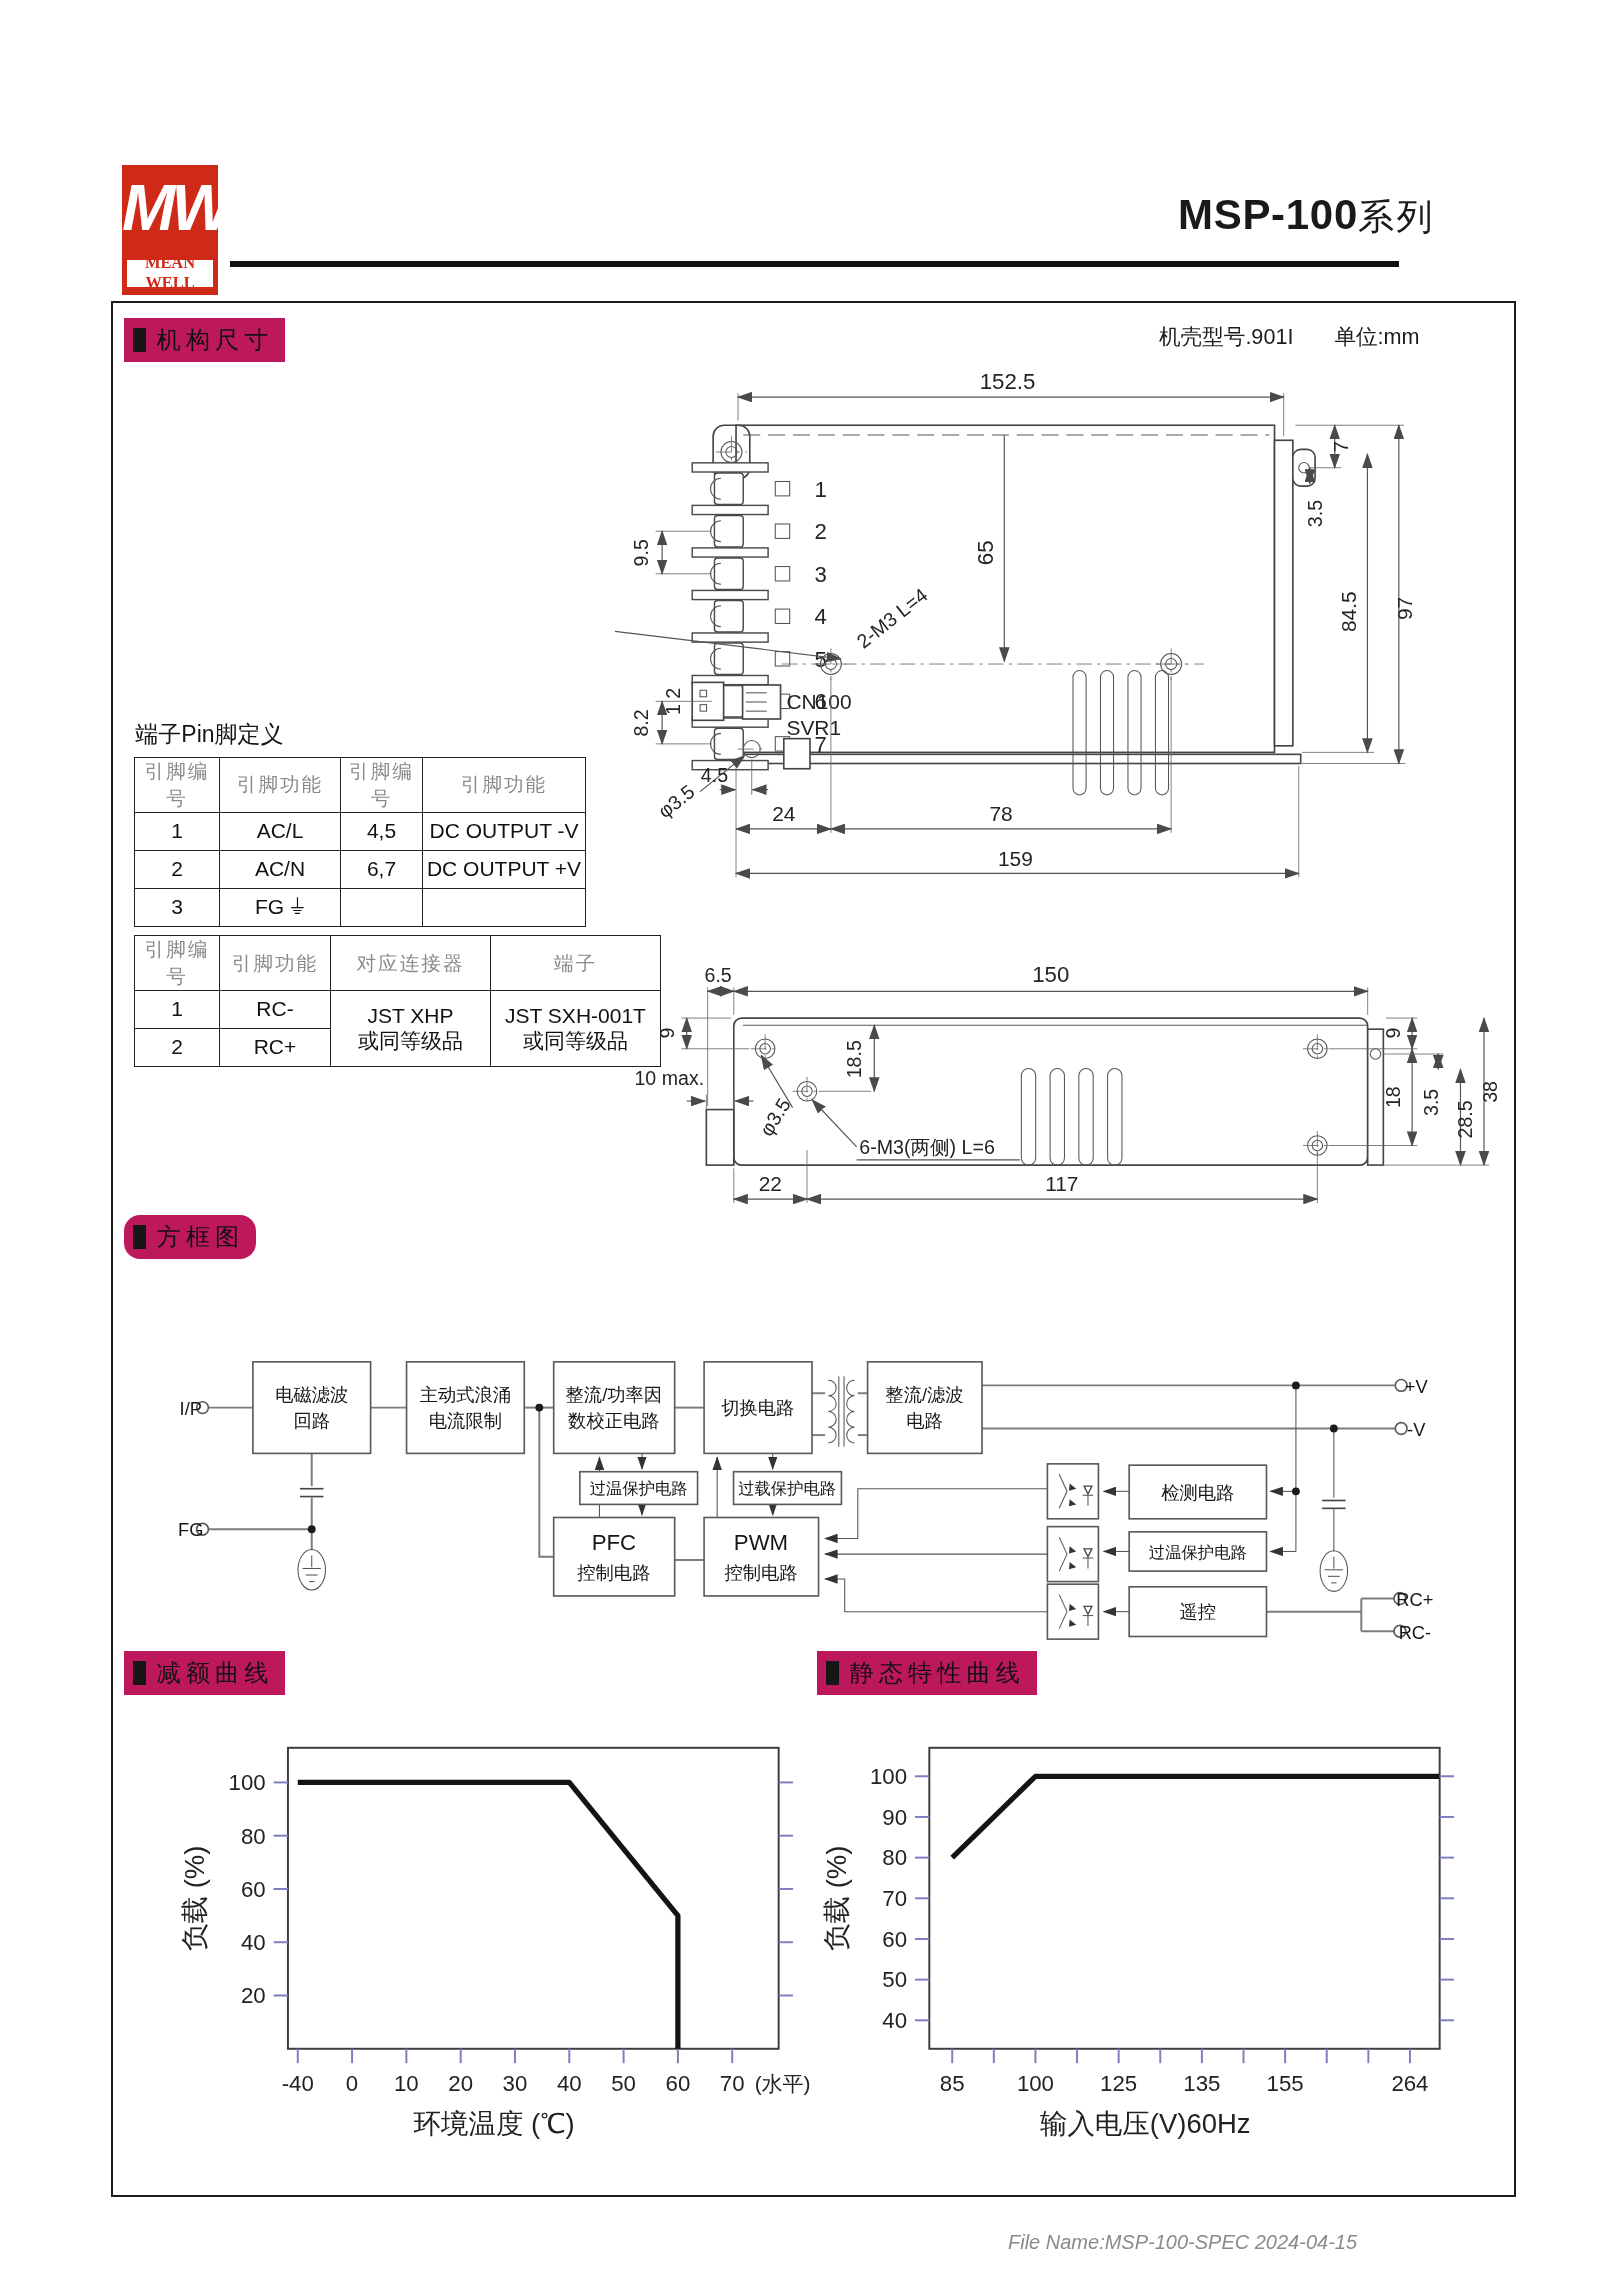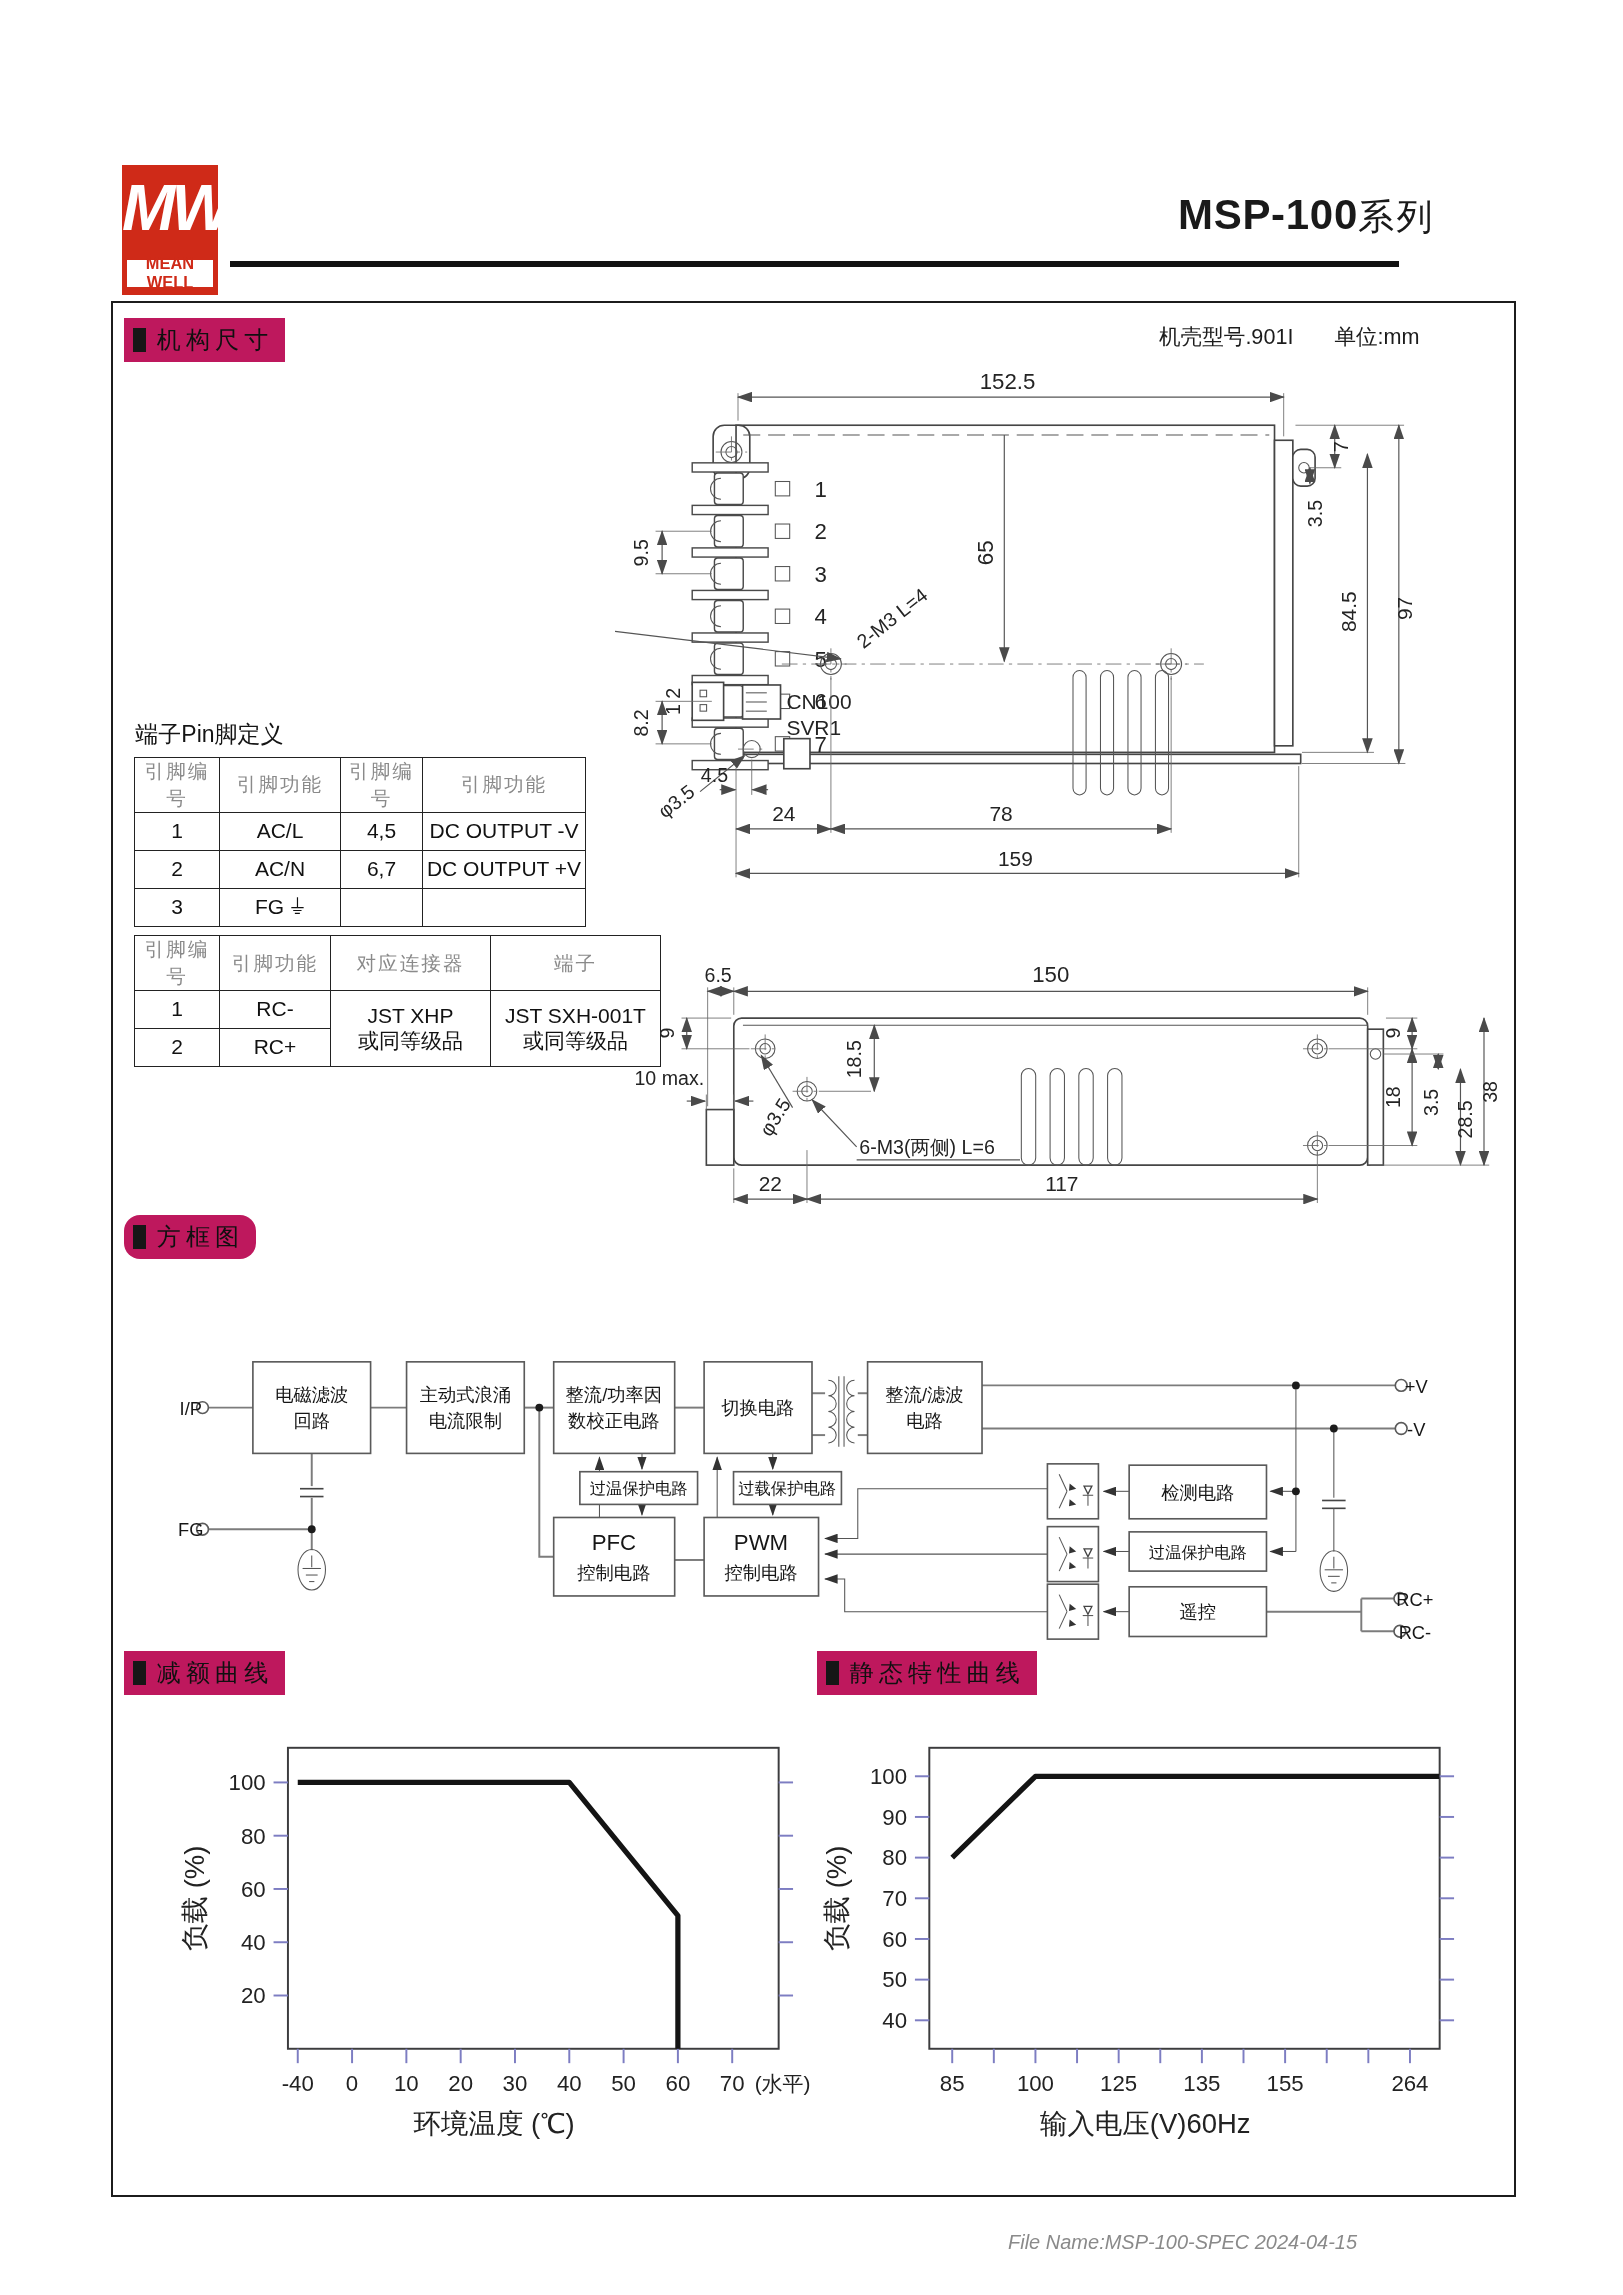--- a/index.html
+++ b/index.html
@@ -3,21 +3,21 @@
 <meta charset="utf-8">
 <style>
   html,body{margin:0;padding:0;background:#ffffff;}
   body{font-family:"Liberation Sans",sans-serif;color:#1a1a1a;}
   #page{position:relative;width:1623px;height:2295px;background:#fff;overflow:hidden;}
   svg text{font-family:"Liberation Sans",sans-serif;}
 
   
   .logo{position:absolute;left:122px;top:165px;width:96px;height:130px;background:#cf2a18;text-align:center;}
   .logo .mw{display:block;margin-top:3.9px;font-size:64px;line-height:79px;font-weight:bold;font-style:italic;color:#fff;letter-spacing:-3.9px;}
-  .logo .band{position:absolute;left:4.6px;right:4.6px;bottom:7.9px;height:27.5px;background:#fff;display:flex;align-items:center;justify-content:center;}
+  .logo .band{position:absolute;left:4.6px;right:4.6px;bottom:7.9px;height:27.5px;background:#fff;display:flex;align-items:center;justify-content:center;font-family:Liberation Serif, serif;}
   .logo .band span{color:#cf2a18;font-weight:bold;font-size:16.4px;letter-spacing:0px;}
   .title{position:absolute;left:240px;top:194px;font-size:36px;letter-spacing:7.2px;color:#101010;}
   .series{position:absolute;left:1178px;top:191px;width:223px;text-align:center;white-space:nowrap;}
   .series .m{font-size:42px;font-weight:bold;letter-spacing:0.7px;}
   .series .s{font-size:36px;letter-spacing:2.6px;}
   .rule{position:absolute;left:230px;top:261px;width:1169px;height:5.9px;background:#111;}
 
   
   .frame{position:absolute;left:111px;top:301px;width:1401px;height:1892px;border:2px solid #1c1c1c;}
 

